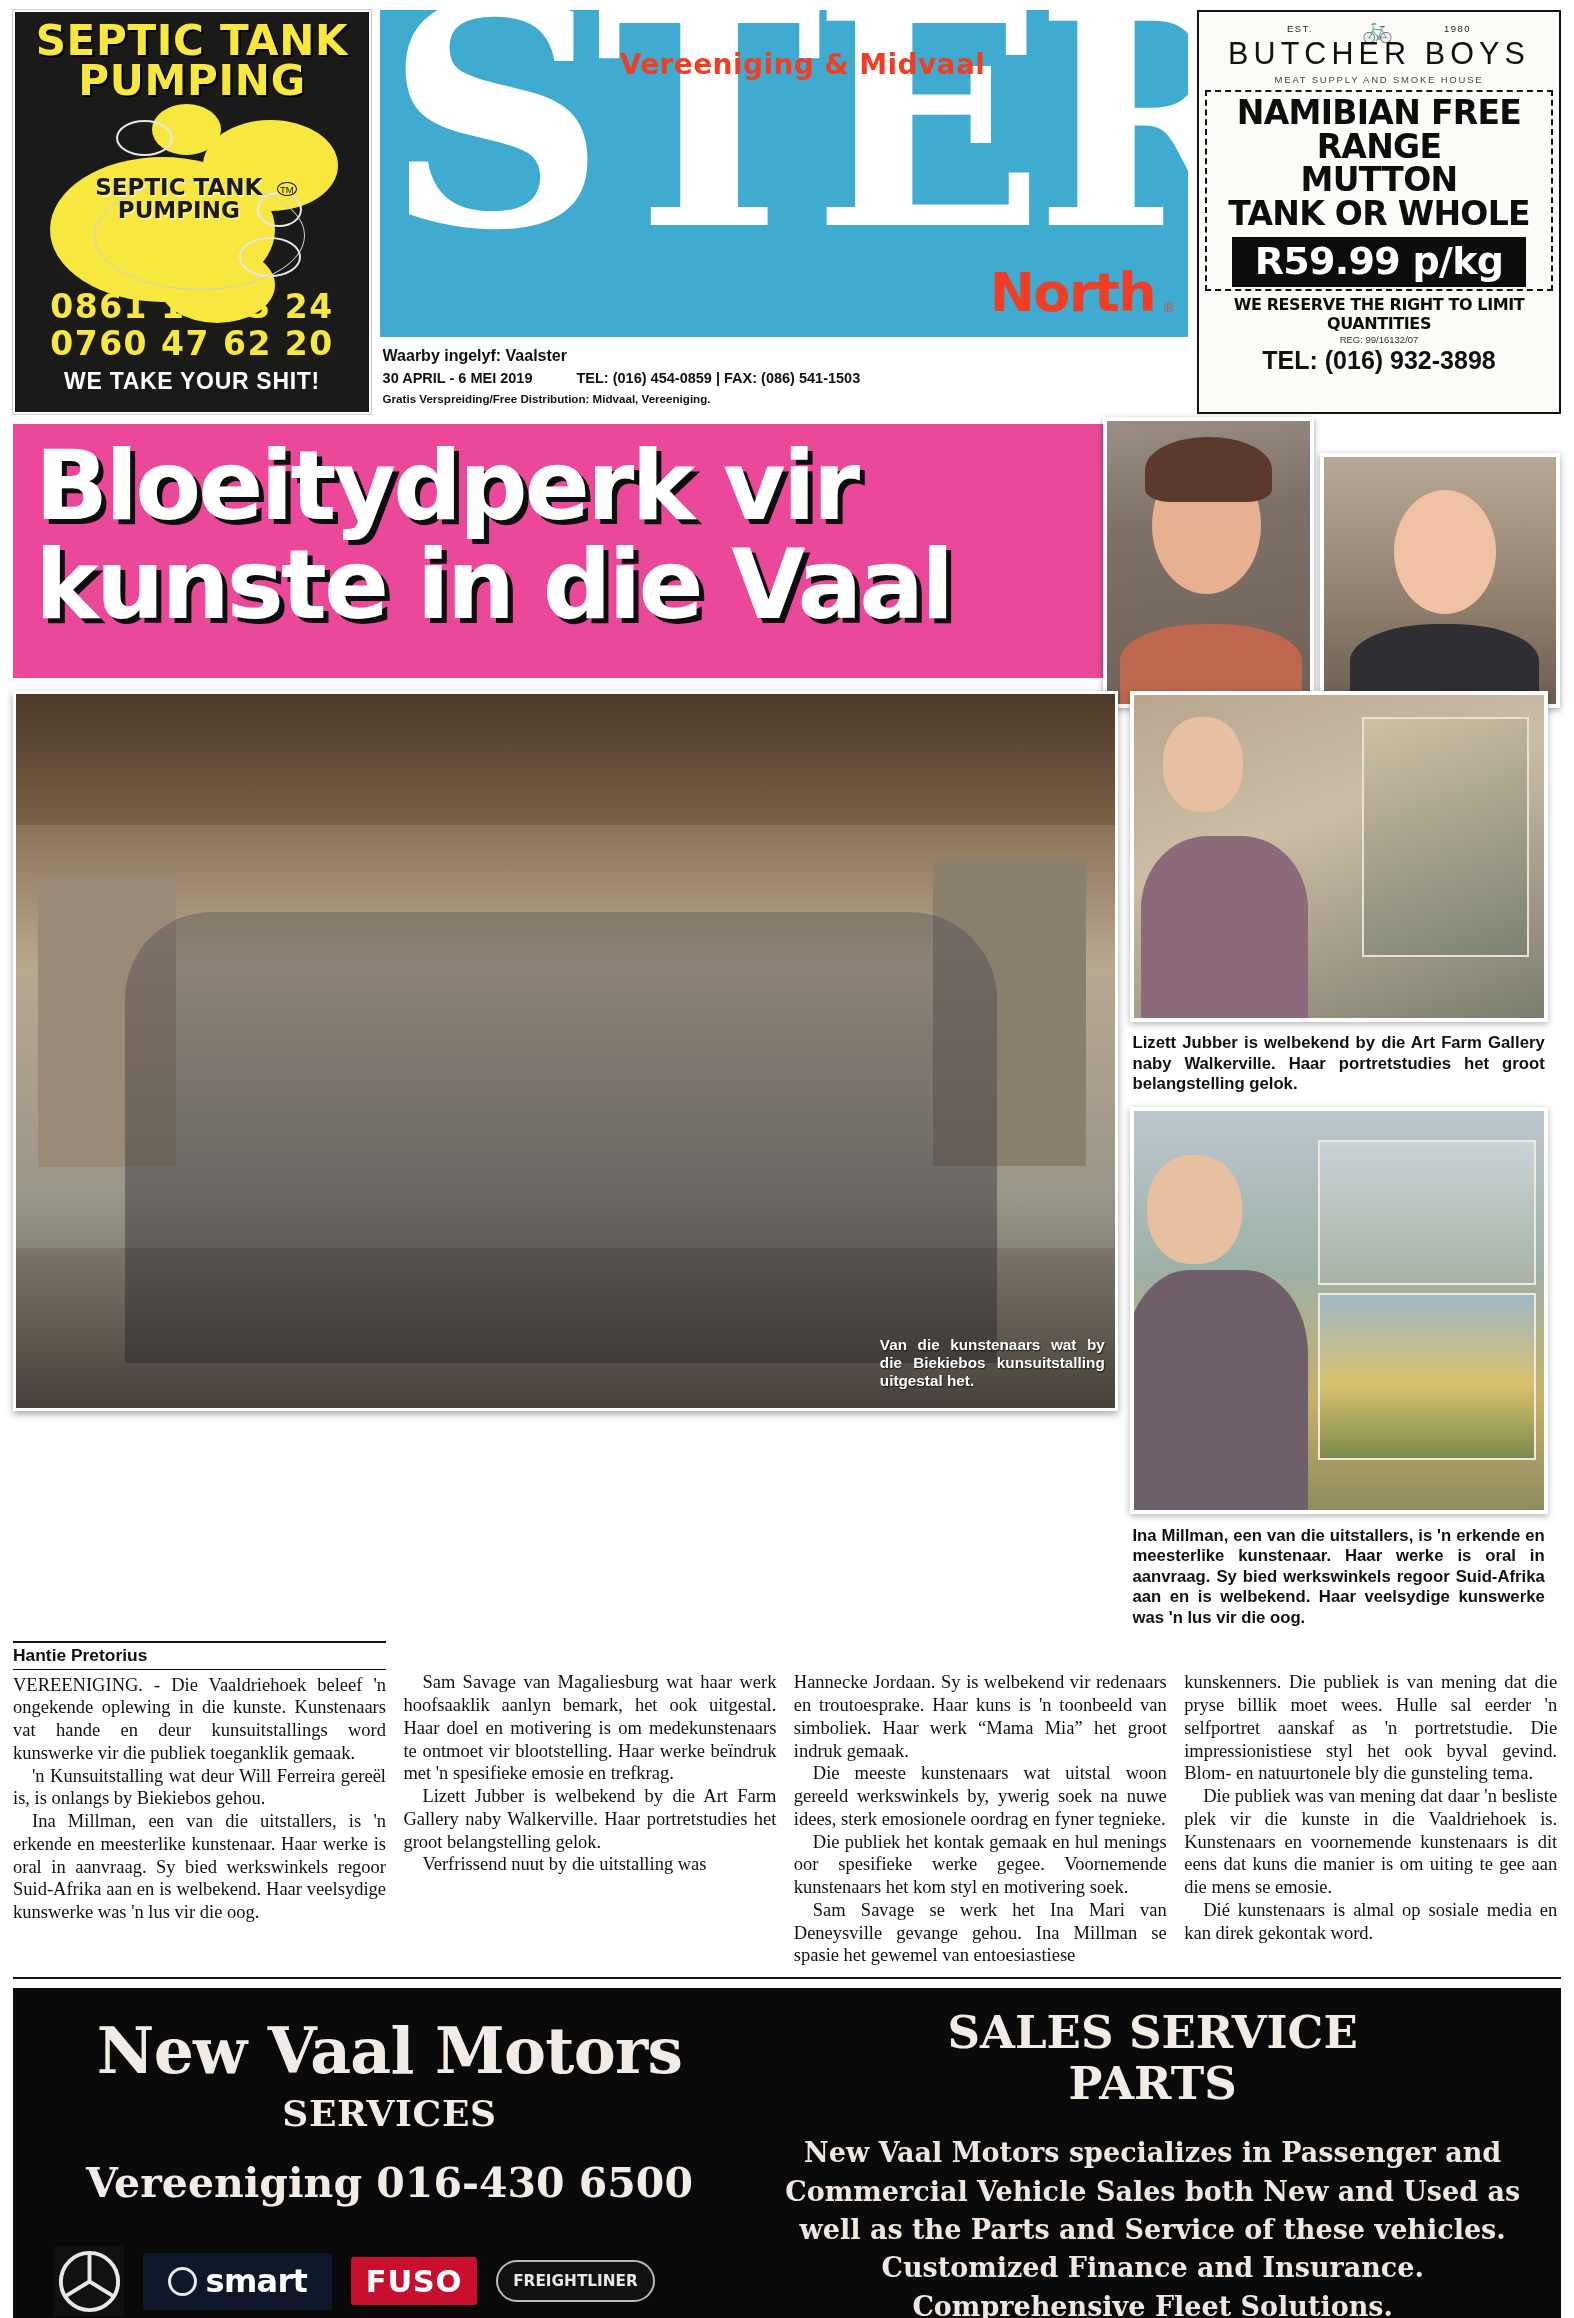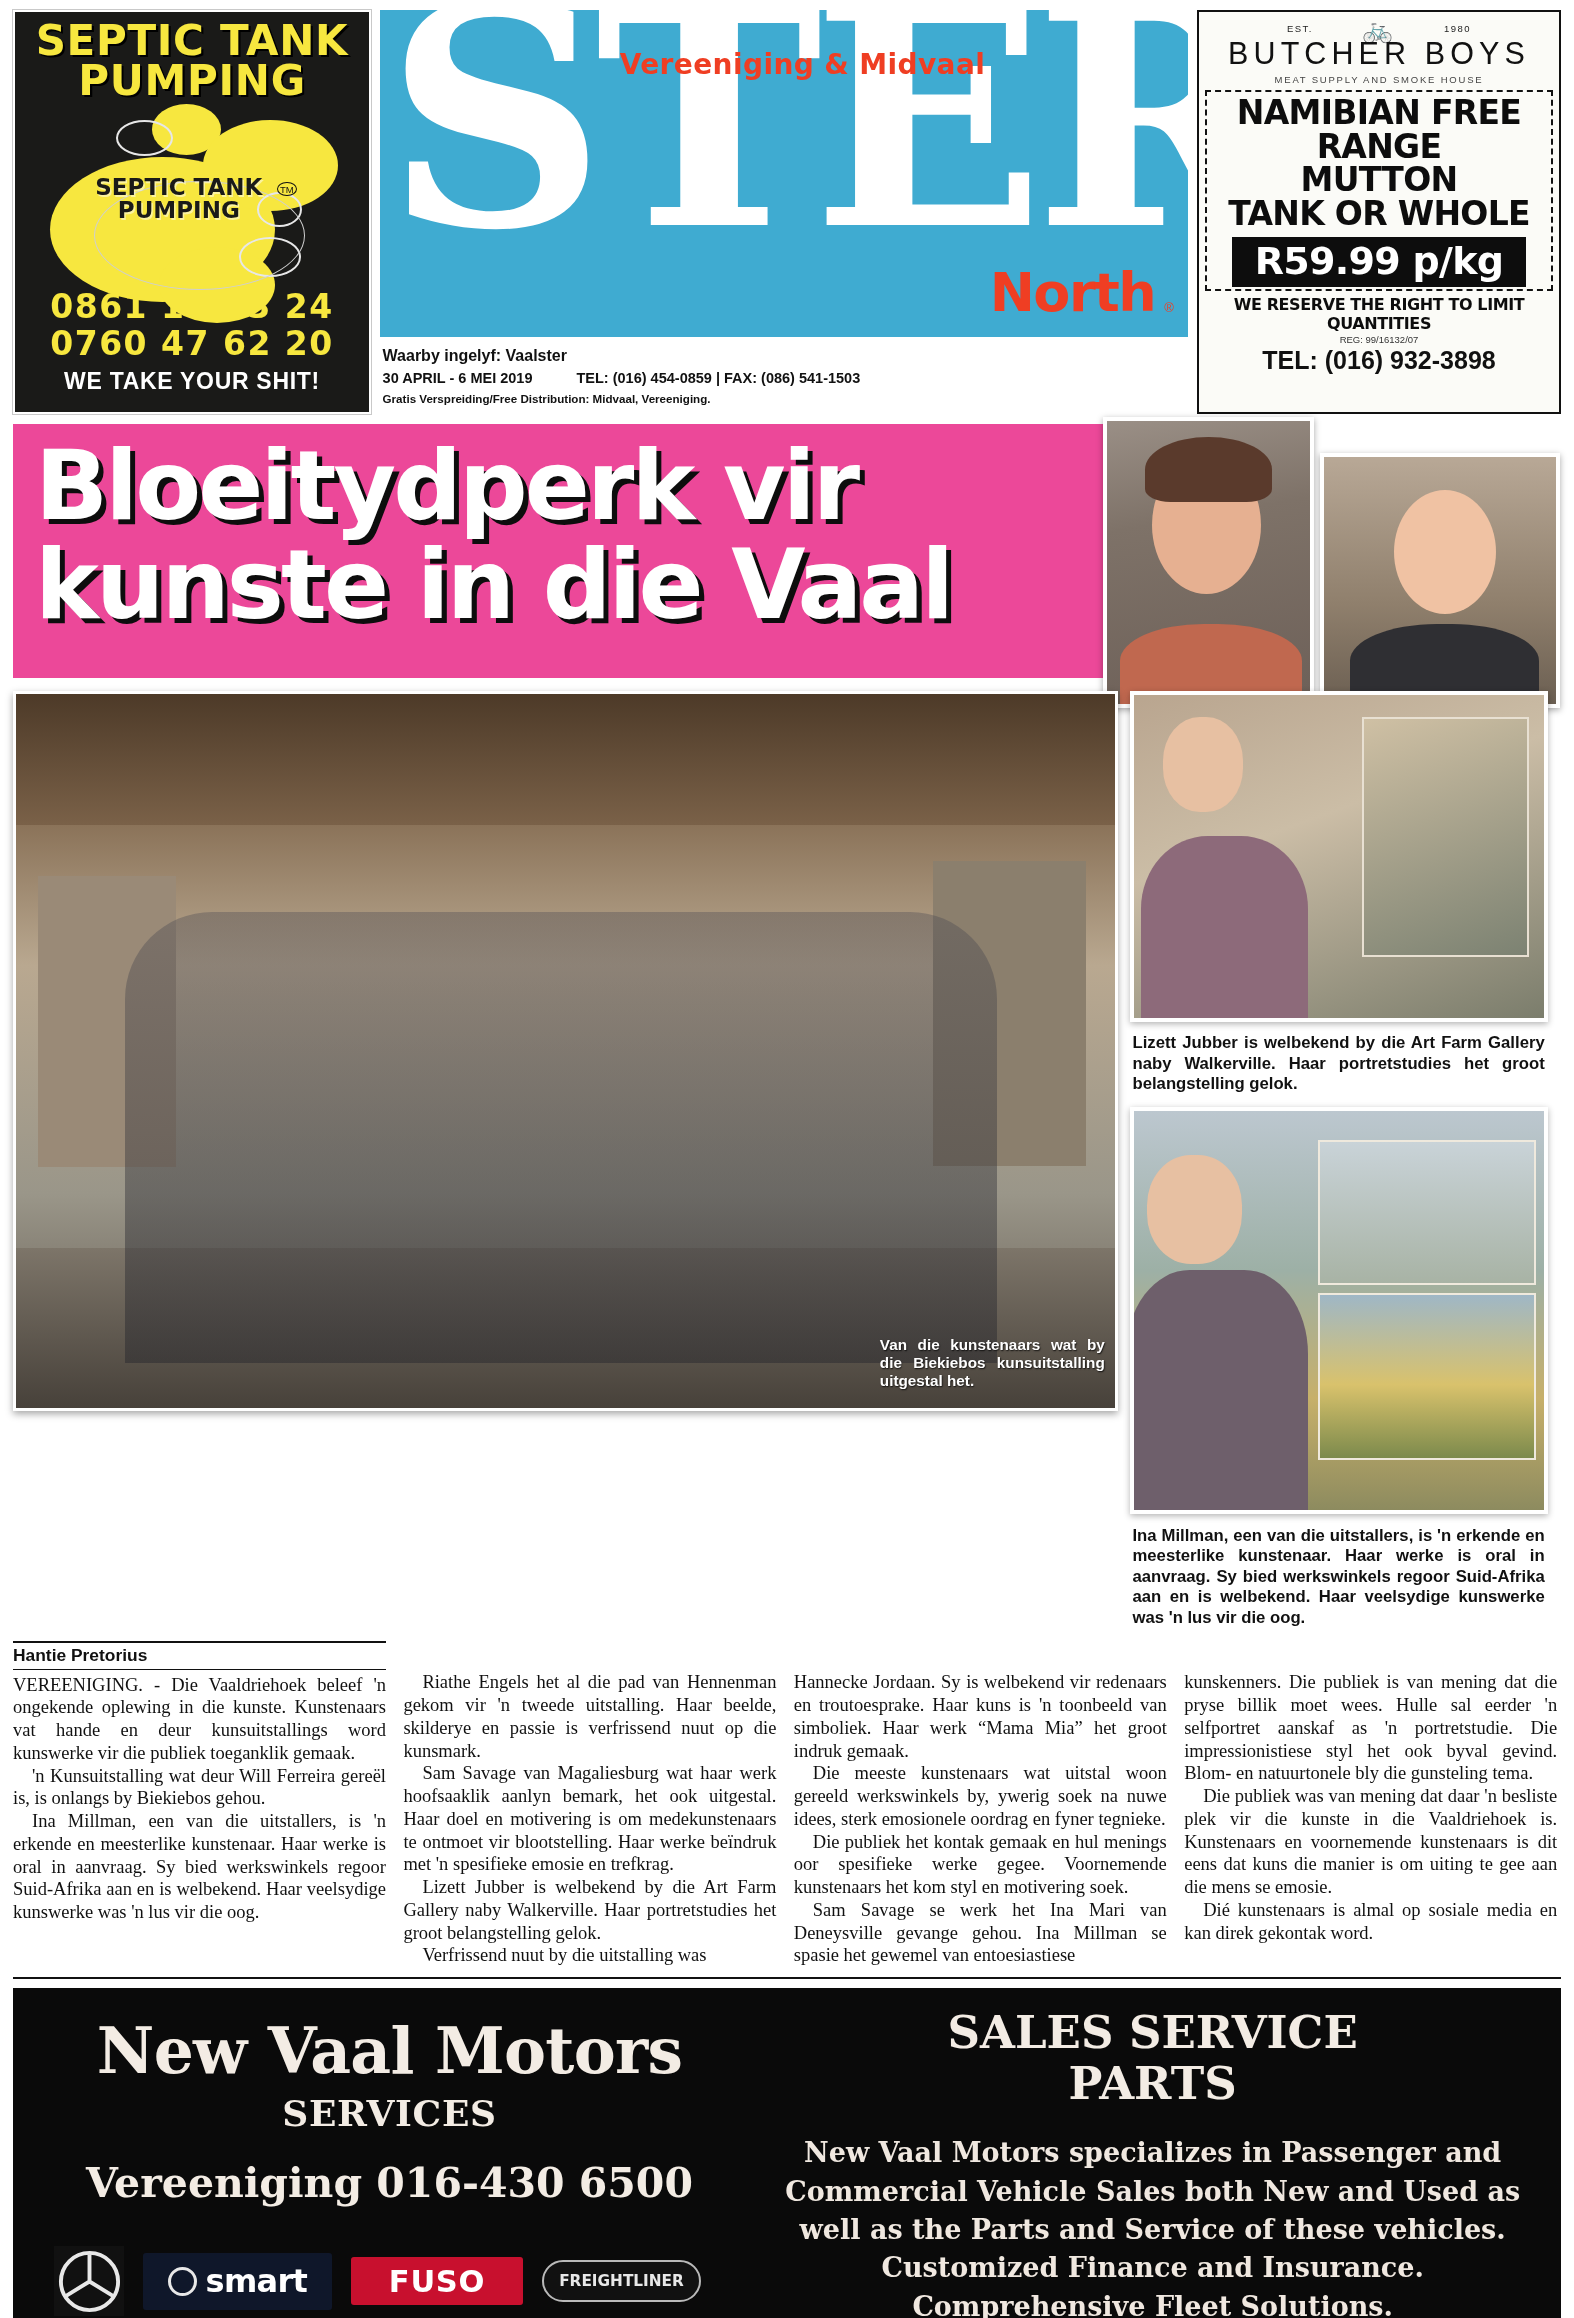--- a/index.html
+++ b/index.html
@@ -352,21 +352,21 @@
     gap: 19px; margin-top: 39px; padding-left: 41px;
   }
   .brand-box {
     background: #111;
     display: flex; align-items: center; justify-content: center;
     color: #fff;
   }
   .b-merc { width: 70px; height: 70px; }
   .b-smart { width: 189px; height: 57px; background:#0f172a; border-radius: 2.9px;
     font-family:"DejaVu Sans", sans-serif; font-weight:bold; font-size:32px; letter-spacing:-0.7px;}
-  .b-fuso { width: 172px; height: 48px; background:#c8102e; color:#fff;
+  .b-fuso { width: 126px; height: 48px; background:#c8102e; color:#fff;
     font-family:"DejaVu Sans", sans-serif; font-weight:bold; font-size:30.5px; border-radius:2.9px; letter-spacing:0.7px;}
   .b-freight { width: 159px; height: 42px; background:#111; border:2.2px solid #b9b9b9; border-radius:22px;
     font-family:"DejaVu Sans", sans-serif; font-weight:bold; font-size:15.3px; letter-spacing:0px; color:#e8e8e8;}
   .ba-sales {
     font-family: "DejaVu Serif", serif; font-weight: bold;
     font-size: 45px; color: #f3ece4; line-height: 1.12;
   }
   .ba-copy {
     font-family: "DejaVu Serif", serif; font-weight: bold;
     font-size: 27px; color: #f0e8e0; line-height: 1.42; margin-top: 25px;
@@ -506,21 +506,20 @@
       <div class="body-text">
         <p class="noindent">VEREENIGING. - Die Vaaldriehoek beleef 'n ongekende oplewing in die kunste. Kunstenaars vat hande en deur kunsuitstallings word kunswerke vir die publiek toeganklik gemaak.</p>
         <p>'n Kunsuitstalling wat deur Will Ferreira gereël is, is onlangs by Biekiebos gehou.</p>
         <p>Ina Millman, een van die uitstallers, is 'n erkende en meesterlike kunstenaar. Haar werke is oral in aanvraag. Sy bied werkswinkels regoor Suid-Afrika aan en is welbekend. Haar veelsydige kunswerke was 'n lus vir die oog.</p>
       </div>
     </div>
 
     <div class="col">
       <div class="col-spacer"></div>
       <div class="body-text">
-        <p>Riathe Engels het al die pad van Hennenman gekom vir 'n tweede uitstalling. Haar beelde, skilderye en passie is verfrissend nuut op die kunsmark.</p>
         <p>Sam Savage van Magaliesburg wat haar werk hoofsaaklik aanlyn bemark, het ook uitgestal. Haar doel en motivering is om medekunstenaars te ontmoet vir blootstelling. Haar werke beïndruk met 'n spesifieke emosie en trefkrag.</p>
         <p>Lizett Jubber is welbekend by die Art Farm Gallery naby Walkerville. Haar portretstudies het groot belangstelling gelok.</p>
         <p>Verfrissend nuut by die uitstalling was</p>
       </div>
     </div>
 
     <div class="col">
       <div class="col-spacer"></div>
       <div class="body-text">
         <p class="noindent">Hannecke Jordaan. Sy is welbekend vir redenaars en troutoesprake. Haar kuns is 'n toonbeeld van simboliek. Haar werk “Mama Mia” het groot indruk gemaak.</p>

